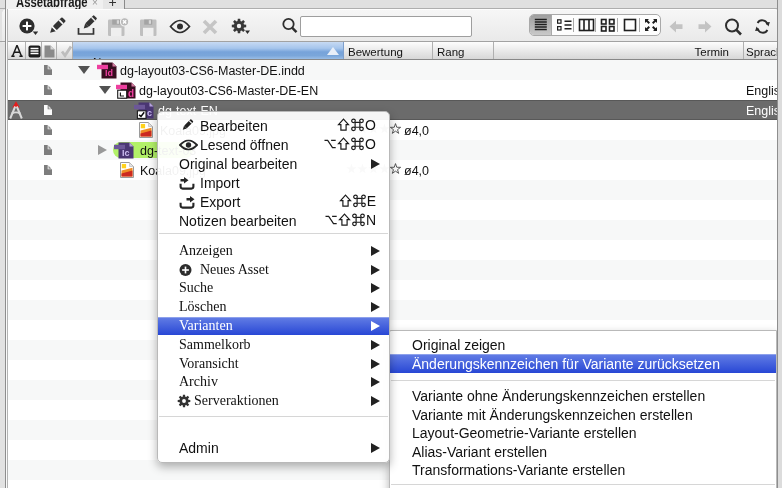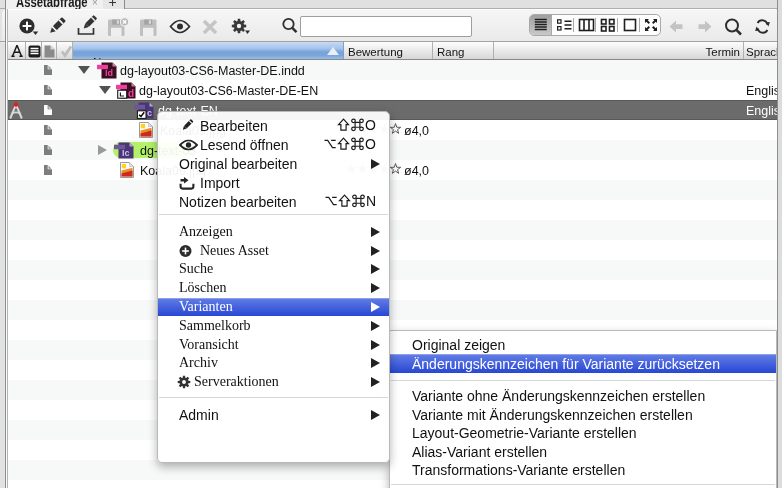--- a/index.html
+++ b/index.html
@@ -197,21 +197,21 @@
   <div class="hc" id="hname" style="left:65px;width:270px">
       <span style="left:20px;margin-top:10px;">Name</span>
     </div>
   <div class="hc" style="left:336px;width:88px">
       <span style="left:4px;">Bewertung</span>
     </div>
   <div class="hc" style="left:425px;width:60px">
       <span style="left:4px;">Rang</span>
     </div>
   <div class="hc" style="left:486px;width:249px">
-      <span style="right:3px;">Termin</span>
+      <span style="right:14px;">Termin</span>
     </div>
   <div class="hc" style="left:736px;width:33px;border-right:none">
       <span style="left:2px;">Sprach</span>
     </div>
 </div>
 <div class="abs" id="headline"></div>
 <div class="abs" id="headicons" style="left:0;top:42px;width:782px;height:18px;">
  <svg class="abs" style="left:10px;top:2px" width="14" height="14" viewBox="0 0 14 14">
       <path d="M7 1.2 L2.6 12 M7 1.2 L11.4 12 M4.1 8.3 H9.9" stroke="#1a1a1a" stroke-width="1.5" fill="none"></path>
       <path d="M1.3 12.3 H4.6 M9.4 12.3 H12.7" stroke="#1a1a1a" stroke-width="1.4"></path>
@@ -397,35 +397,55 @@
       <i class="arr"></i>
     </div>
  <div class="mi">
   <svg class="ico" style="height:14px;width:16px" width="16" height="14" viewBox="0 0 16 14">
         <path d="M1.6 7.8 V10.6 Q1.6 12.6 3.6 12.6 H12.4 Q14.4 12.6 14.4 10.6 V7.8" fill="none" stroke="#252525" stroke-width="2.1"></path>
         <path d="M1.5 3 H5 V1 L9.5 4.3 L5 7.6 V5.6 H1.5 Z" fill="#252525"></path>
       </svg>
   <span class="lab2">Import</span>
  </div>
  <div class="mi">
-      <span class="lab">Notizen bearbeiten</span>
+  <svg class="ico" style="height:14px;width:16px" width="16" height="14" viewBox="0 0 16 14">
+        <path d="M1.6 7.8 V10.6 Q1.6 12.6 3.6 12.6 H12.4 Q14.4 12.6 14.4 10.6 V7.8" fill="none" stroke="#252525" stroke-width="2.1"></path>
+        <path d="M7.5 3 H11 V1 L15.5 4.3 L11 7.6 V5.6 H7.5 Z" fill="#252525"></path>
+      </svg>
+  <span class="lab2">Export</span>
   <span class="sc">
-        <svg width="14" height="14" viewBox="0 0 13 14">
-          <path d="M1 3.5 h3.2 l4.8 7.3 h3.2 M7.6 3.5 H12.2" fill="none" stroke="#1c1c1c" stroke-width="1.2"></path>
-        </svg>
         <svg width="13" height="14" viewBox="0 0 12 14">
           <path d="M6 1.2 L11 6.8 H8.6 V12.3 H3.4 V6.8 H1 Z" fill="none" stroke="#1c1c1c" stroke-width="1.2"></path>
         </svg>
         <svg width="15" height="14" viewBox="0 0 14 14">
           <path d="M4.6 4.6 H9.4 V9.4 H4.6 Z" fill="none" stroke="#1c1c1c" stroke-width="1.2"></path>
           <circle cx="3" cy="3" r="1.8" fill="none" stroke="#1c1c1c" stroke-width="1.2"></circle>
           <circle cx="11" cy="3" r="1.8" fill="none" stroke="#1c1c1c" stroke-width="1.2"></circle>
           <circle cx="3" cy="11" r="1.8" fill="none" stroke="#1c1c1c" stroke-width="1.2"></circle>
           <circle cx="11" cy="11" r="1.8" fill="none" stroke="#1c1c1c" stroke-width="1.2"></circle>
         </svg>
+        <span>E</span>
+      </span>
+ </div>
+ <div class="mi">
+      <span class="lab">Notizen bearbeiten</span>
+  <span class="sc">
+        <svg width="14" height="14" viewBox="0 0 13 14">
+          <path d="M1 3.5 h3.2 l4.8 7.3 h3.2 M7.6 3.5 H12.2" fill="none" stroke="#1c1c1c" stroke-width="1.2"></path>
+        </svg>
+        <svg width="13" height="14" viewBox="0 0 12 14">
+          <path d="M6 1.2 L11 6.8 H8.6 V12.3 H3.4 V6.8 H1 Z" fill="none" stroke="#1c1c1c" stroke-width="1.2"></path>
+        </svg>
+        <svg width="15" height="14" viewBox="0 0 14 14">
+          <path d="M4.6 4.6 H9.4 V9.4 H4.6 Z" fill="none" stroke="#1c1c1c" stroke-width="1.2"></path>
+          <circle cx="3" cy="3" r="1.8" fill="none" stroke="#1c1c1c" stroke-width="1.2"></circle>
+          <circle cx="11" cy="3" r="1.8" fill="none" stroke="#1c1c1c" stroke-width="1.2"></circle>
+          <circle cx="3" cy="11" r="1.8" fill="none" stroke="#1c1c1c" stroke-width="1.2"></circle>
+          <circle cx="11" cy="11" r="1.8" fill="none" stroke="#1c1c1c" stroke-width="1.2"></circle>
+        </svg>
         <span>N</span>
       </span>
  </div>
  <div class="msep s1">
       <div></div>
     </div>
  <div class="mi g2">
       <span class="lab">Anzeigen</span>
       <i class="arr"></i>
     </div>
@@ -465,21 +485,21 @@
  <div class="mi g2">
   <svg class="ico" style="left:19px;width:14px;height:14px" width="14" height="14" viewBox="0 0 16 16">
         <path fill-rule="evenodd" d="M15.20 6.80 L15.20 9.20 L12.99 9.46 L12.56 10.50 L13.94 12.24 L12.24 13.94 L10.50 12.56 L9.46 12.99 L9.20 15.20 L6.80 15.20 L6.54 12.99 L5.50 12.56 L3.76 13.94 L2.06 12.24 L3.44 10.50 L3.01 9.46 L0.80 9.20 L0.80 6.80 L3.01 6.54 L3.44 5.50 L2.06 3.76 L3.76 2.06 L5.50 3.44 L6.54 3.01 L6.80 0.80 L9.20 0.80 L9.46 3.01 L10.50 3.44 L12.24 2.06 L13.94 3.76 L12.56 5.50 L12.99 6.54 Z M10.20 8.00 A2.2 2.2 0 1 0 5.80 8.00 A2.2 2.2 0 1 0 10.20 8.00 Z" fill="#333"></path>
       </svg>
   <span class="lab2" style="left:36px">Serveraktionen</span>
       <i class="arr"></i>
  </div>
  <div class="msep">
       <div></div>
     </div>
- <div class="mi" style="margin-top:2px">
+ <div class="mi" style="margin-top:16px">
       <span class="lab">Admin</span>
       <i class="arr"></i>
     </div>
 </div>
 <div class="abs" id="submenu">
  <div class="pad"></div>
  <div class="mi">
       <span class="lab" style="left:22px">Original zeigen</span>
     </div>
  <div class="mi blue">

